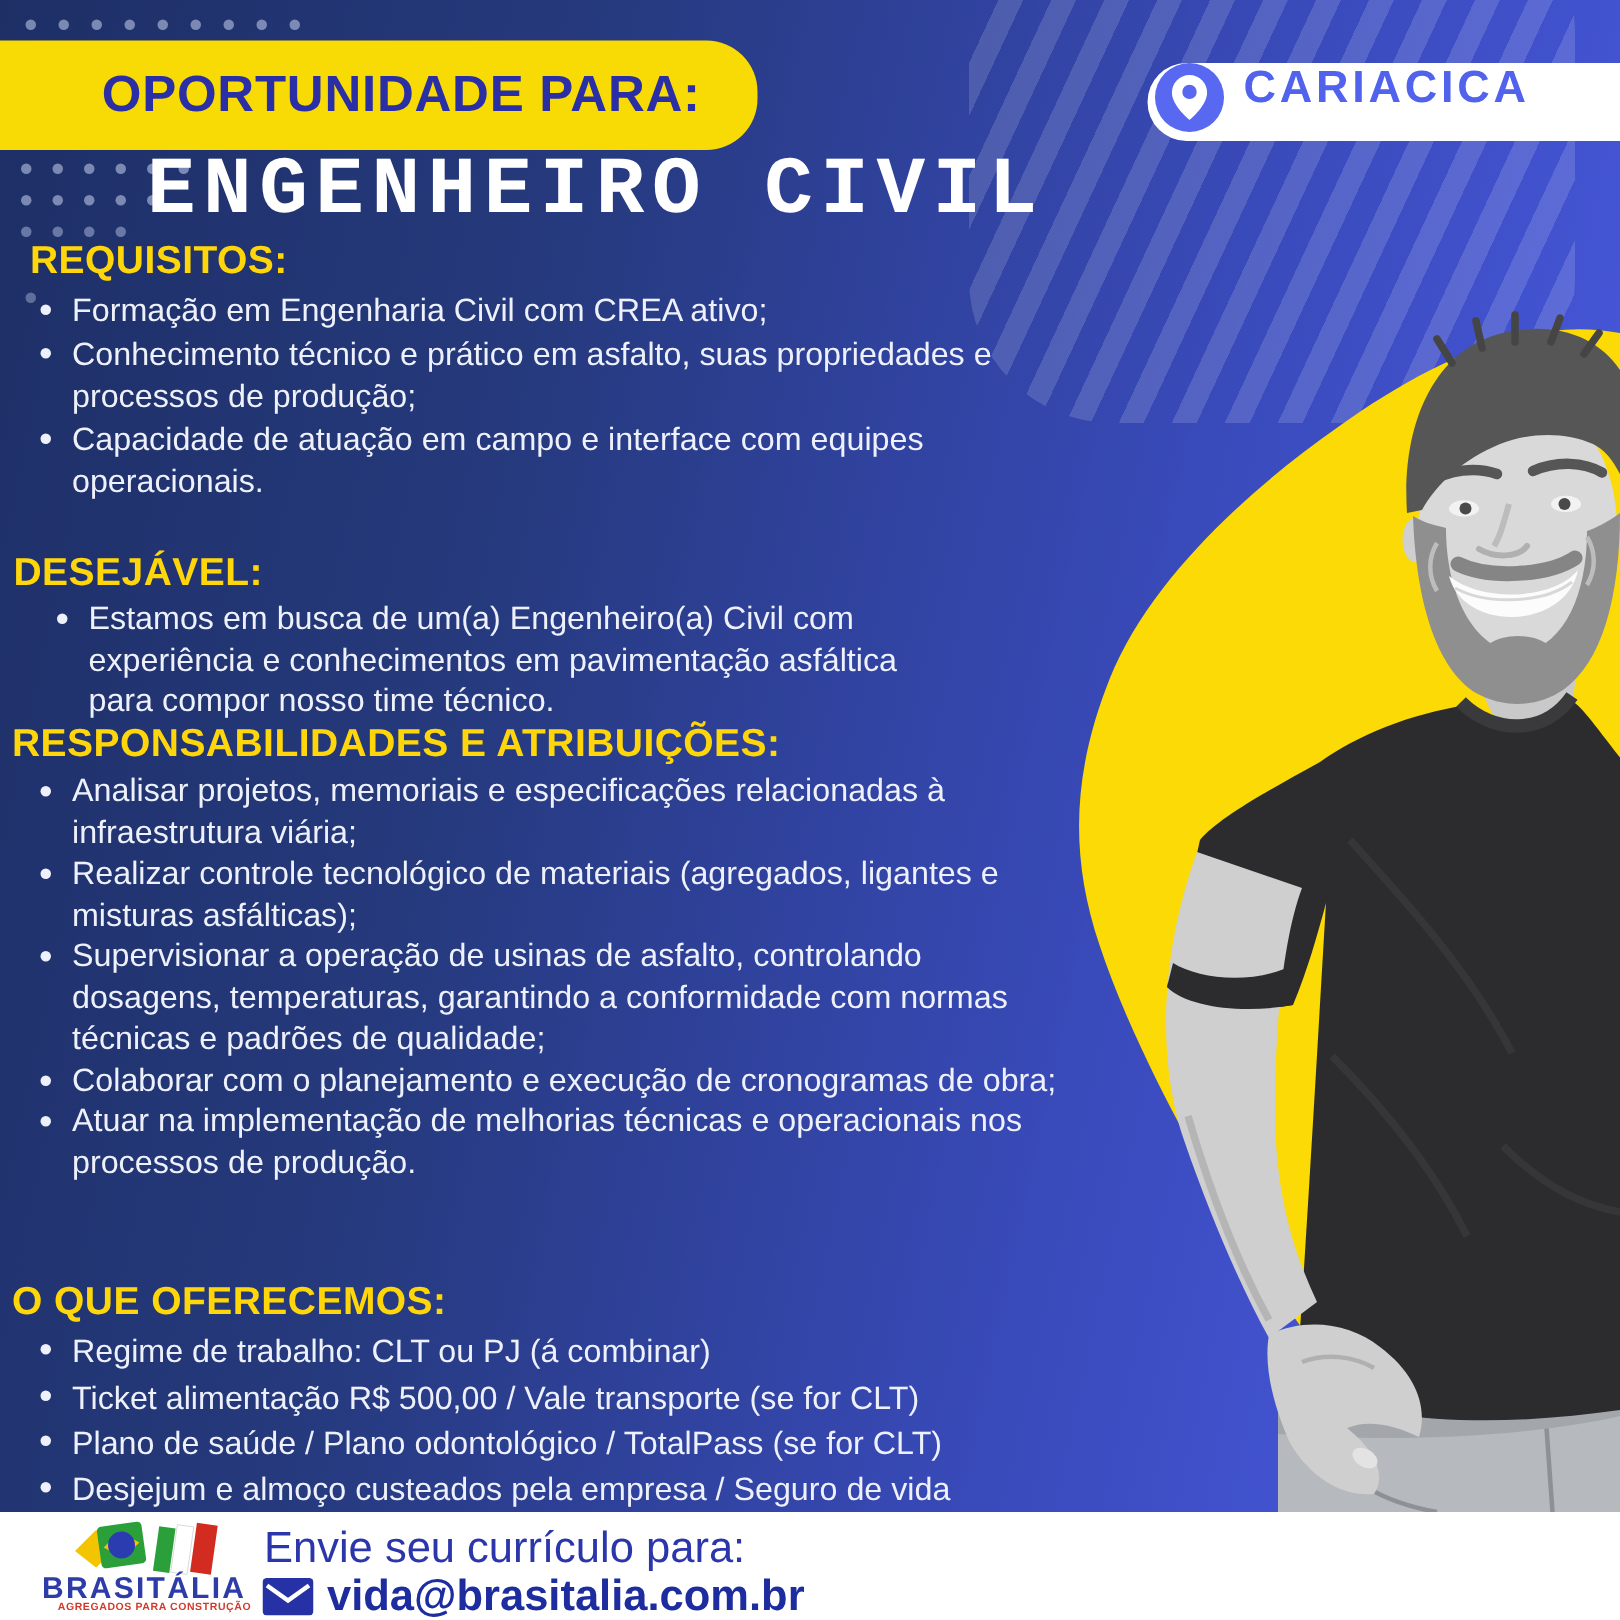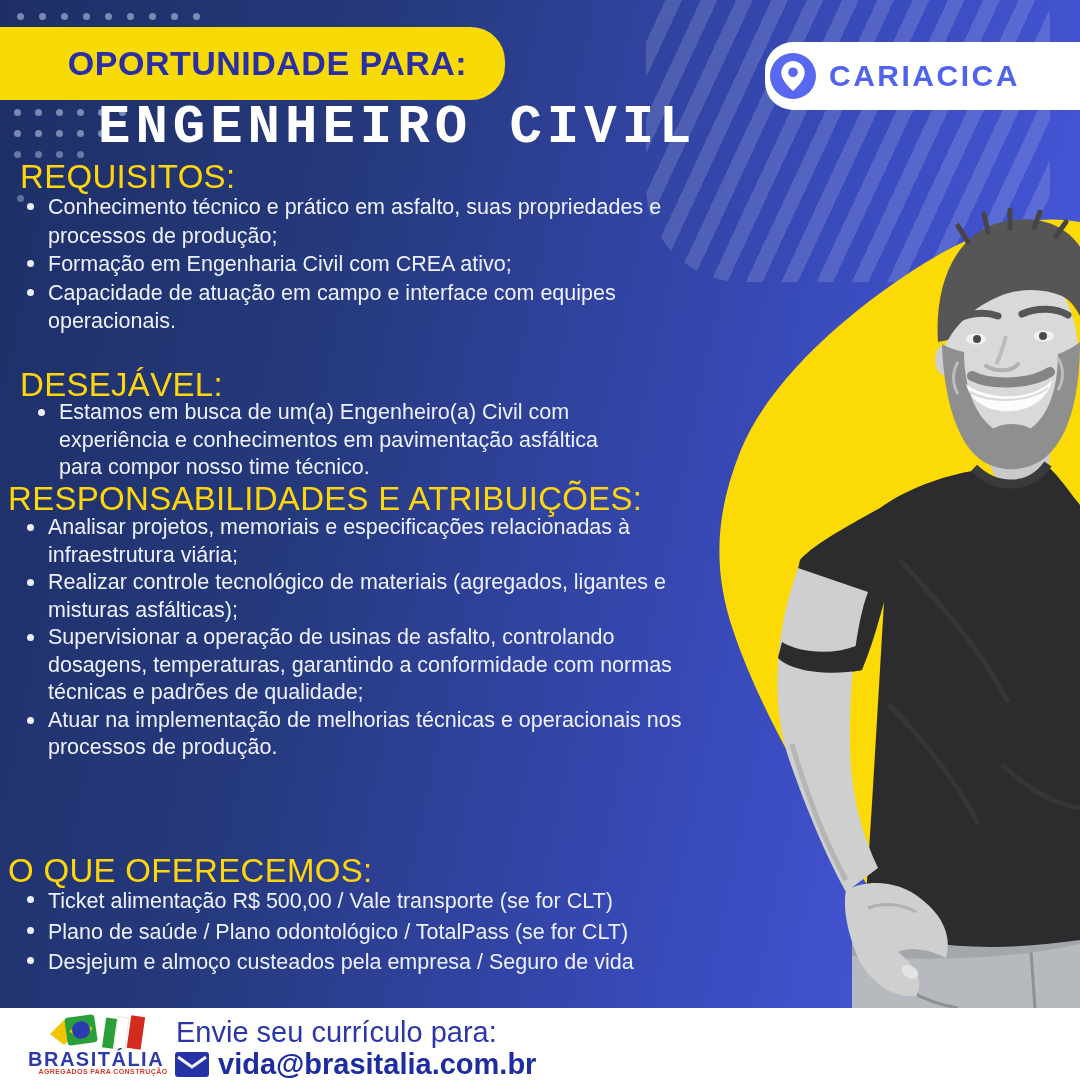--- a/index.html
+++ b/index.html
@@ -21,33 +21,33 @@
   .person-svg{z-index:3;}
   .fg{z-index:4;}
   
   .banner{
     position:absolute;left:0;top:27px;width:505px;height:73px;background:#f8da05;
     border-radius:0 34px 34px 0;display:flex;align-items:center;justify-content:center;
   }
   .banner span{font-size:34px;font-weight:800;color:#2b2fa5;letter-spacing:.5px;padding-left:30px;}
   
   .pill{
-    position:absolute;left:765px;top:42px;width:315px;height:68px;background:#ffffff;
-    border-radius:28px 0 0 28px;display:flex;align-items:center;
+    position:absolute;left:765px;top:42px;width:315px;height:52px;background:#ffffff;
+    border-radius:28px 0 0 28px;display:flex;
   }
   .pin-circle{flex:0 0 auto;width:46px;height:46px;margin-left:5px;border-radius:50%;
     background:#5868f0;display:flex;align-items:center;justify-content:center;}
   .pill-label{margin-left:13px;font-size:30px;font-weight:800;color:#5163ec;letter-spacing:2.5px;}
   
   .title{position:absolute;left:98px;top:99px;margin:0;font-size:54px;line-height:58px;
     font-weight:800;color:#ffffff;letter-spacing:5px;font-family:Liberation Mono, monospace;}
   
-  .sec-h{position:absolute;margin:0;font-size:33px;font-weight:400;color:#ffd60a;letter-spacing:.3px;}
+  .sec-h{position:absolute;margin:0;font-size:26px;font-weight:700;color:#ffd60a;letter-spacing:.3px;}
   .h-req{left:20px;top:158px;}
-  .h-des{left:20px;top:366px;}
+  .h-des{left:9px;top:366px;}
   .h-resp{left:8px;top:480px;}
   .h-ofer{left:8px;top:852px;}
   
   .blist{position:absolute;margin:0;padding:0;list-style:none;color:#eef1fb;font-size:21.5px;font-weight:400;}
   .blist li{display:flex;}
   .blist li::before{content:"";flex:0 0 auto;width:7px;height:7px;border-radius:50%;
     background:#eef1fb;margin-right:14px;margin-top:10px;}
   .blist .txt{white-space:pre-line;}
   .l-req{left:27px;top:193px;line-height:28.5px;width:830px;}
   .l-des{left:38px;top:399px;line-height:27.5px;width:640px;}
@@ -211,25 +211,25 @@
         </svg>
       </span>
       <span class="pill-label">CARIACICA</span>
     </div>
 
     <h1 class="title">ENGENHEIRO CIVIL</h1>
 
     <h2 class="sec-h h-req">REQUISITOS:</h2>
     <ul class="blist l-req">
       <li>
+          <span class="txt">Formação em Engenharia Civil com CREA ativo;</span>
+        </li>
+      <li>
           <span class="txt">Conhecimento técnico e prático em asfalto, suas propriedades e
 processos de produção;</span>
-        </li>
-      <li>
-          <span class="txt">Formação em Engenharia Civil com CREA ativo;</span>
         </li>
       <li>
           <span class="txt">Capacidade de atuação em campo e interface com equipes
 operacionais.</span>
         </li>
     </ul>
 
     <h2 class="sec-h h-des">DESEJÁVEL:</h2>
     <ul class="blist l-des">
       <li>
@@ -248,27 +248,33 @@
       <li>
           <span class="txt">Realizar controle tecnológico de materiais (agregados, ligantes e
 misturas asfálticas);</span>
         </li>
       <li>
           <span class="txt">Supervisionar a operação de usinas de asfalto, controlando
 dosagens, temperaturas, garantindo a conformidade com normas
 técnicas e padrões de qualidade;</span>
         </li>
       <li>
+          <span class="txt">Colaborar com o planejamento e execução de cronogramas de obra;</span>
+        </li>
+      <li>
           <span class="txt">Atuar na implementação de melhorias técnicas e operacionais nos
 processos de produção.</span>
         </li>
     </ul>
 
     <h2 class="sec-h h-ofer">O QUE OFERECEMOS:</h2>
     <ul class="blist l-ofer">
+      <li>
+          <span class="txt">Regime de trabalho: CLT ou PJ (á combinar)</span>
+        </li>
       <li>
           <span class="txt">Ticket alimentação R$ 500,00 / Vale transporte (se for CLT)</span>
         </li>
       <li>
           <span class="txt">Plano de saúde / Plano odontológico / TotalPass (se for CLT)</span>
         </li>
       <li>
           <span class="txt">Desjejum e almoço custeados pela empresa / Seguro de vida</span>
         </li>
     </ul>

